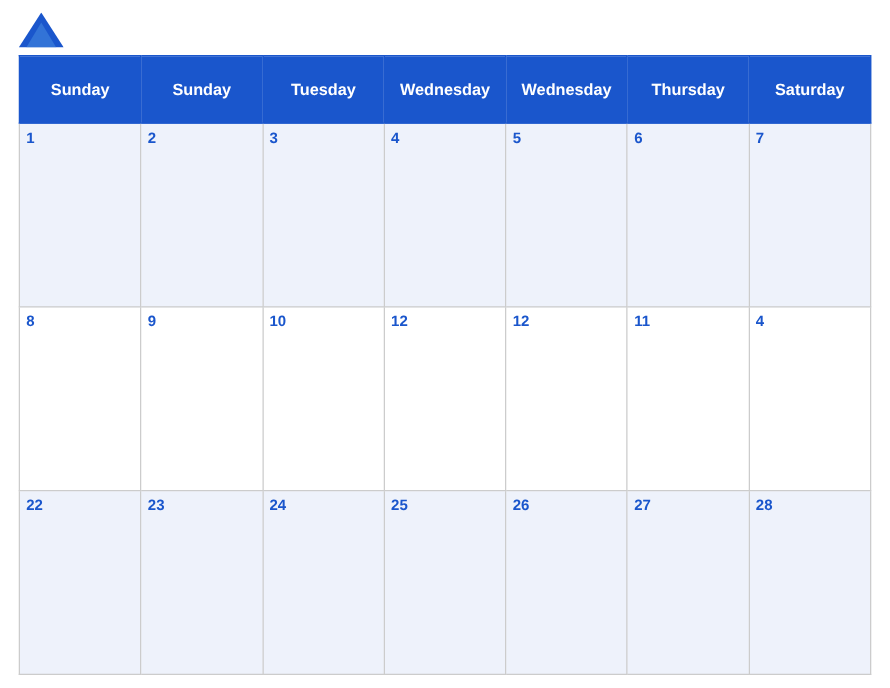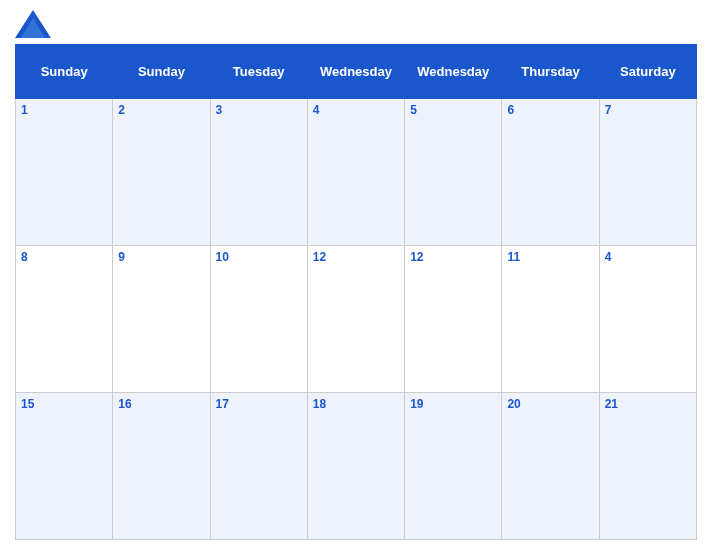--- a/index.html
+++ b/index.html
@@ -168,22 +168,22 @@
       <tr>
         <td><span class="day-num">8</span></td>
         <td><span class="day-num">9</span></td>
         <td><span class="day-num">10</span></td>
         <td><span class="day-num">12</span></td>
         <td><span class="day-num">12</span></td>
         <td><span class="day-num">11</span></td>
         <td><span class="day-num">4</span></td>
       </tr>
       <tr>
-        <td><span class="day-num">15</span></td>
-        <td><span class="day-num">16</span></td>
-        <td><span class="day-num">17</span></td>
-        <td><span class="day-num">18</span></td>
-        <td><span class="day-num">19</span></td>
-        <td><span class="day-num">20</span></td>
-        <td><span class="day-num">21</span></td>
+        <td><span class="day-num">22</span></td>
+        <td><span class="day-num">23</span></td>
+        <td><span class="day-num">24</span></td>
+        <td><span class="day-num">25</span></td>
+        <td><span class="day-num">26</span></td>
+        <td><span class="day-num">27</span></td>
+        <td><span class="day-num">28</span></td>
       </tr>
     </tbody>
 </table>
 
 </body></html>

